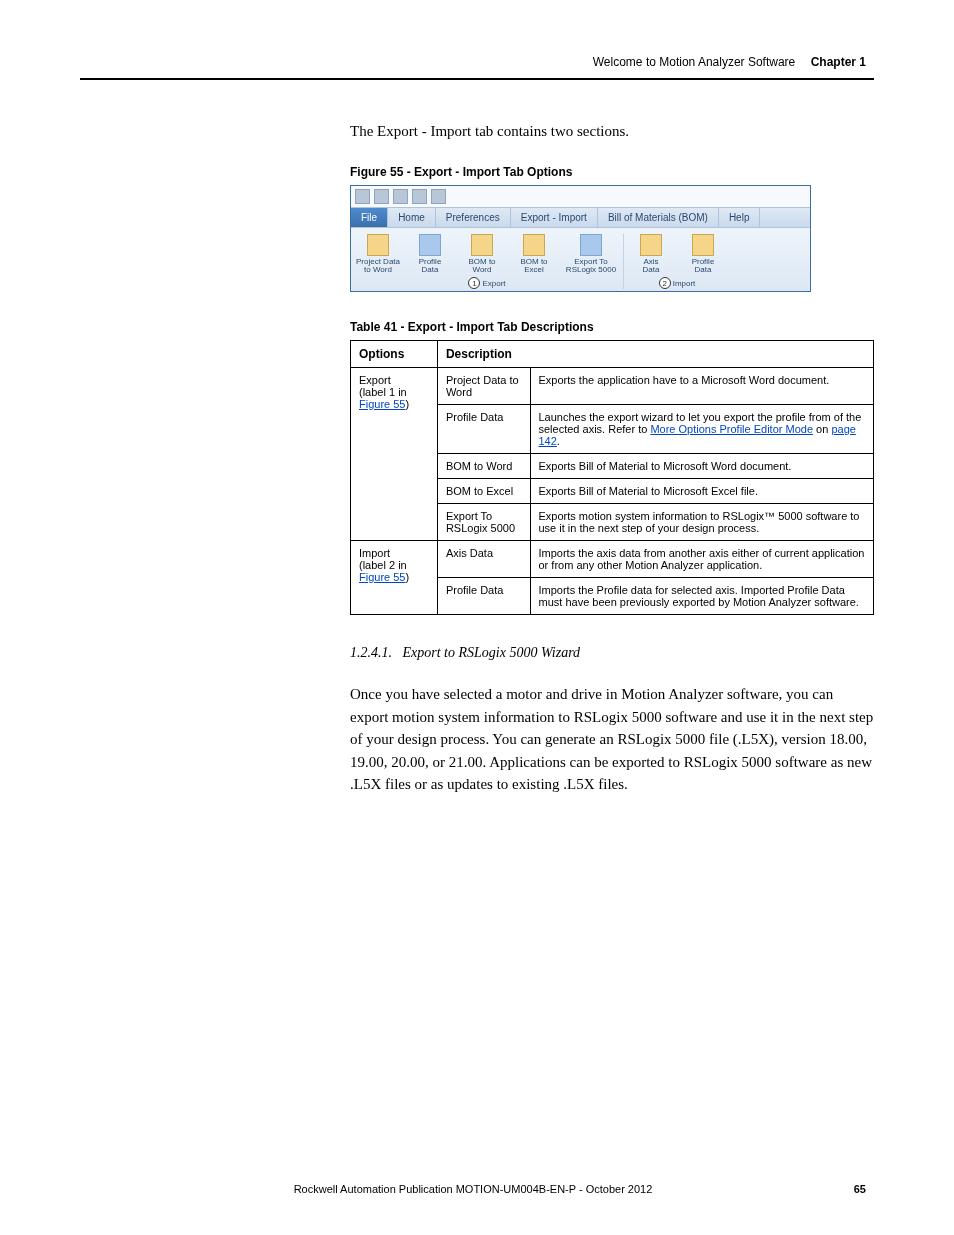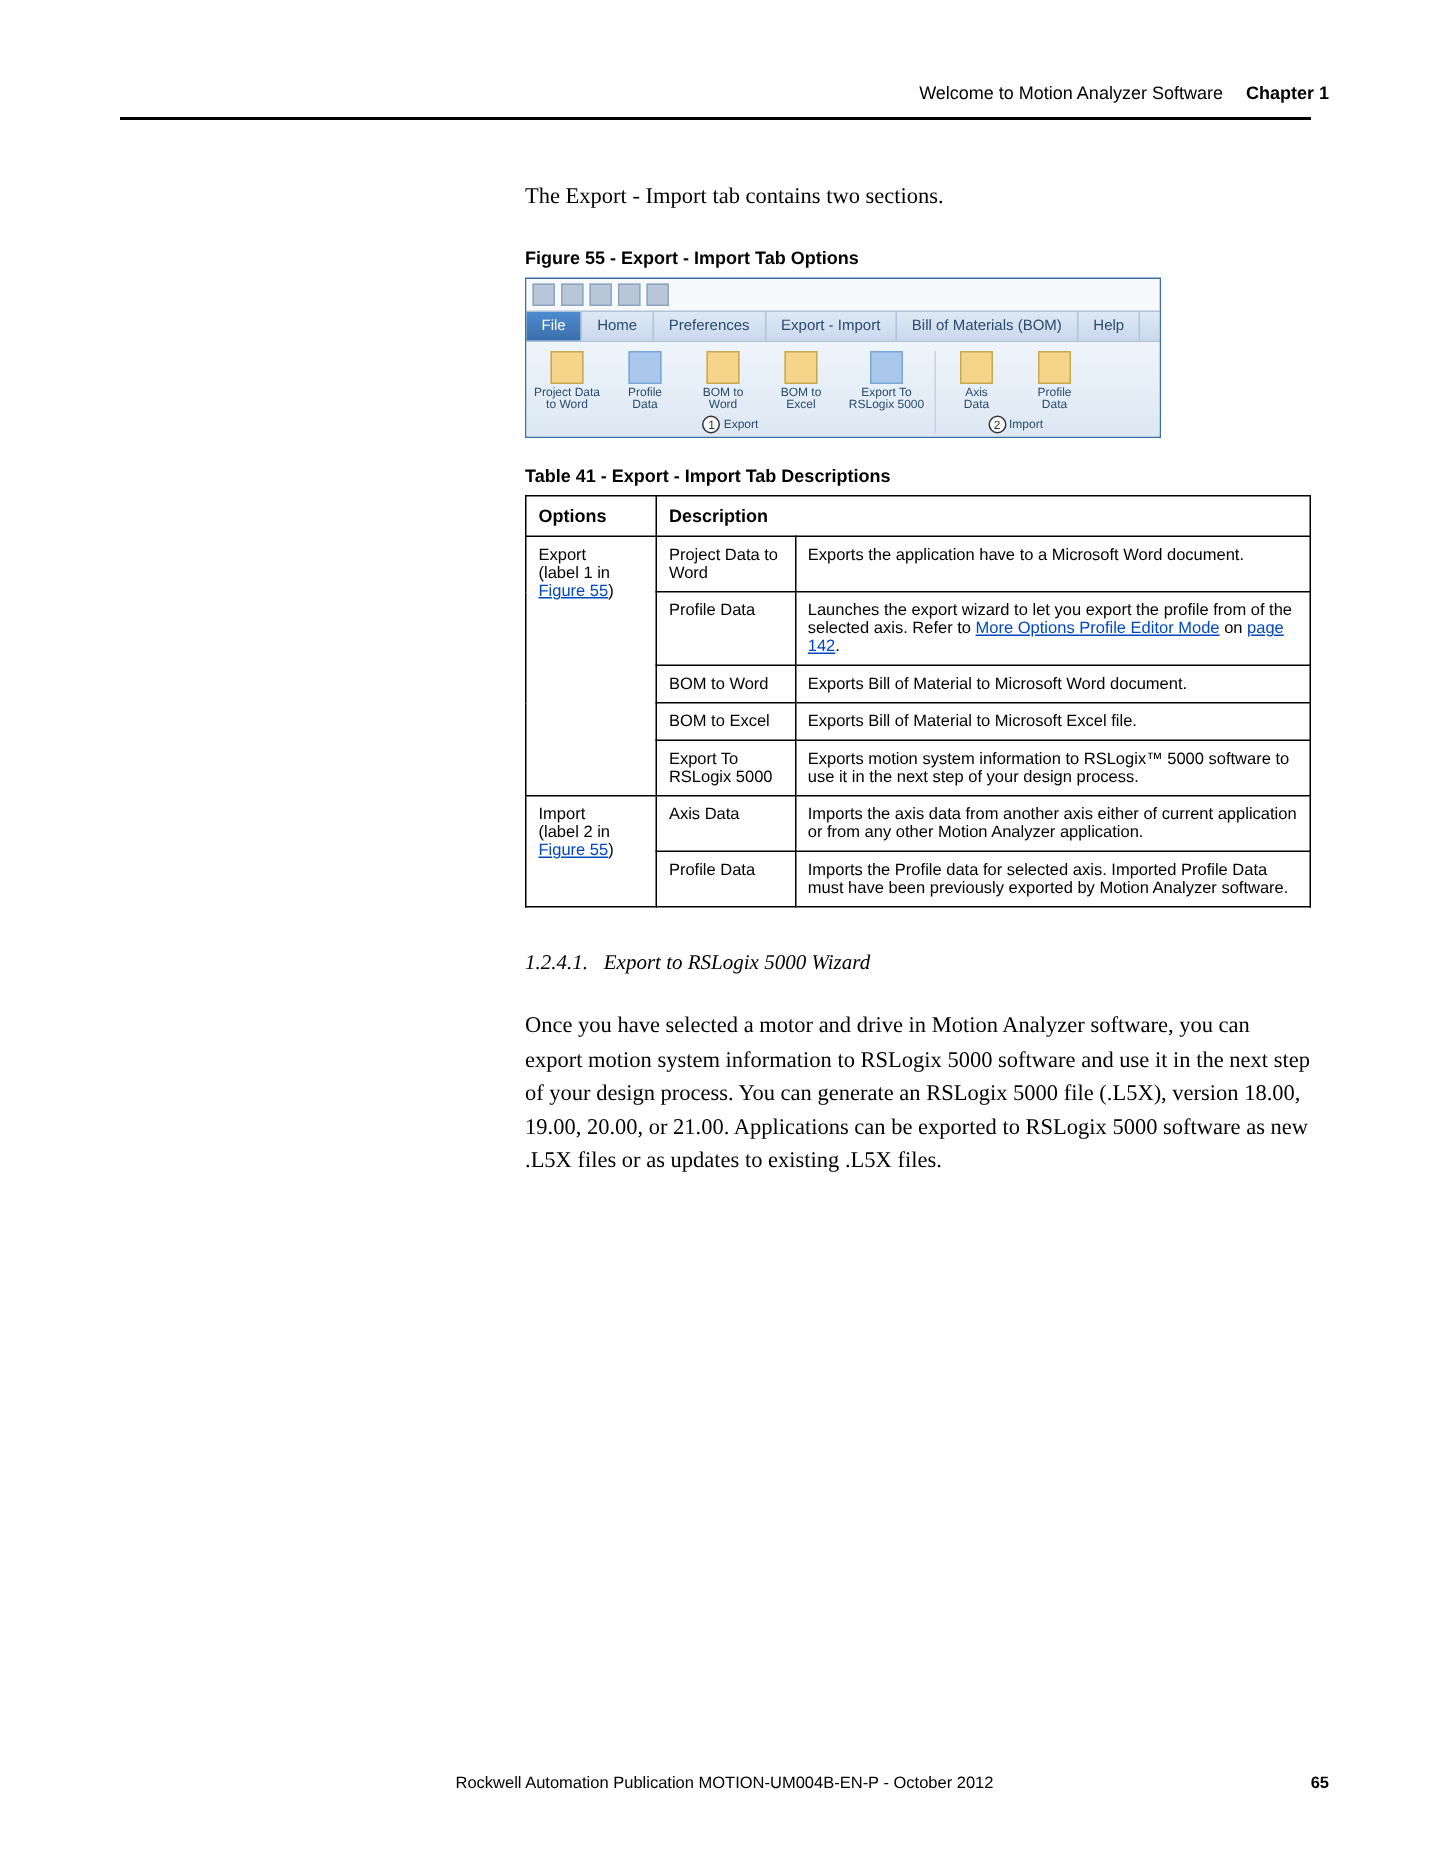--- a/index.html
+++ b/index.html
@@ -15,21 +15,21 @@
   .header-line {
     border-top: 2px solid #000;
     position: absolute;
     top: 78px;
     left: 80px;
     right: 80px;
   }
   .header-text {
     position: absolute;
     top: 55px;
-    right: 68px;
+    right: 88px;
     font-family: Arial, Helvetica, sans-serif;
     font-size: 12px;
     text-align: right;
   }
   .header-light { font-weight: normal; }
   .header-bold { font-weight: bold; margin-left: 12px; }
   .content {
     margin-left: 270px;
     margin-top: 65px;
   }
@@ -46,23 +46,23 @@
     margin-bottom: 22px;
   }
   .fig-caption {
     font-family: Arial, Helvetica, sans-serif;
     font-weight: bold;
     font-size: 12px;
     margin-bottom: 6px;
   }
   
   .figure {
-    width: 424px;
+    width: 461px;
     border: 1px solid #3b6ea5;
-    margin-bottom: 18px;
+    margin-bottom: 28px;
     font-family: Tahoma, Arial, sans-serif;
     background: #eef2f7;
   }
   .fig-topbar {
     display: flex;
     gap: 4px;
     padding: 3px 4px;
     background: #f7f9fc;
   }
   .fig-ico {
@@ -160,21 +160,21 @@
     font-family: Liberation Serif, serif;
     font-style: italic;
     font-weight: normal;
     font-size: 14px;
     margin-bottom: 22px;
   }
   .footer {
     position: absolute;
     bottom: 40px;
     left: 80px;
-    right: 68px;
+    right: 88px;
     font-family: Arial, Helvetica, sans-serif;
     font-size: 11px;
     text-align: center;
   }
   .footer .pagenum {
     position: absolute;
     right: 0;
     font-weight: bold;
     padding-left: 35px;
   }

